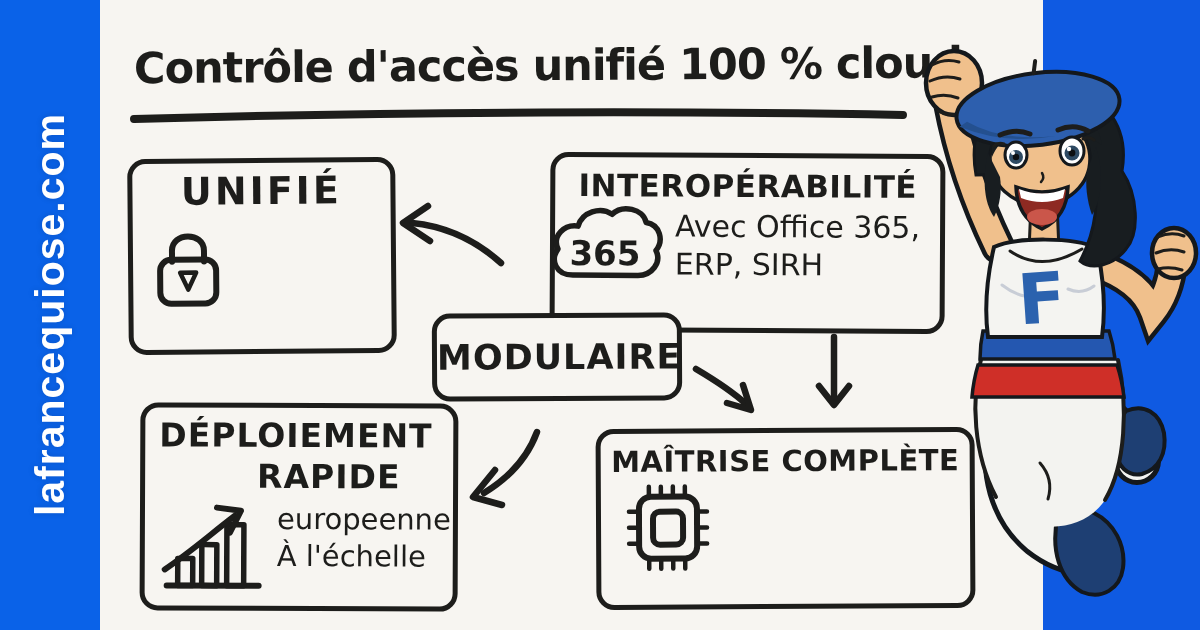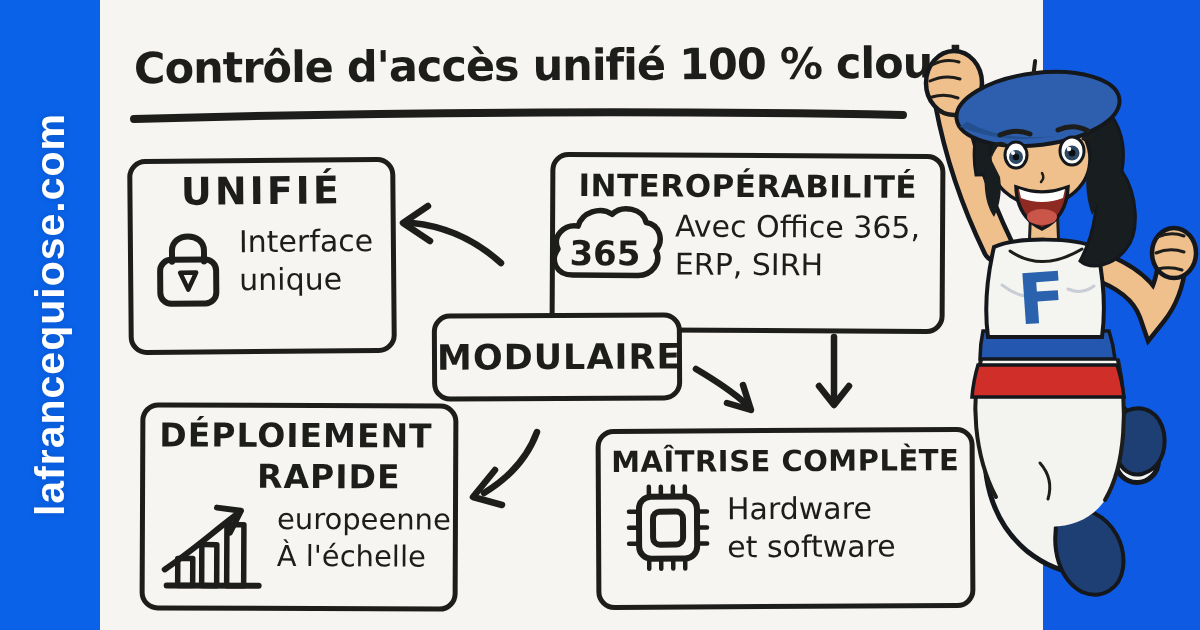--- a/index.html
+++ b/index.html
@@ -68,24 +68,20 @@
   </svg>
 
   <div class="sketchbox bx-unifie">
     <div class="box-heading h-unifie">UNIFIÉ</div>
     <div class="iconrow" style="padding-left:16px;margin-top:0;">
       <svg width="78" height="96" viewBox="0 0 78 96">
         <path class="ink" stroke-width="6" d="M23,48 V37 C23,18 55,18 55,37 V48"></path>
         <rect class="ink" stroke-width="6" x="11" y="46" width="56" height="44" rx="11" fill="#f7f5f1"></rect>
         <path class="ink" stroke-width="4.5" d="M31,59 L47,59 L39,76 Z"></path>
       </svg>
-      <div class="body-text" style="margin-left:12px;">
-        <div>Interface</div>
-        <div>unique</div>
-      </div>
     </div>
   </div>
 
   <div class="sketchbox bx-interop">
     <div class="box-heading h-interop">INTEROPÉRABILITÉ</div>
     <div class="iconrow" style="margin-top:-2px;">
       <svg width="120" height="88" viewBox="0 0 120 88" style="margin-left:-8px;">
         <path class="ink" stroke-width="5.5" d="M26,74 C9,74 3,59 11,48 C5,35 17,23 31,25 C35,11 53,5 65,13 C75,3 96,7 99,21 C113,23 117,39 109,49 C115,61 105,74 91,74 Z" fill="#f7f5f1"></path>
         <text x="58" y="64" text-anchor="middle" font-size="34" font-weight="700" fill="#1d1d1b">365</text>
       </svg>
@@ -120,24 +116,20 @@
   </div>
 
   <div class="sketchbox bx-maitrise">
     <div class="box-heading h-maitrise">MAÎTRISE COMPLÈTE</div>
     <div class="iconrow" style="padding-left:24px;margin-top:2px;">
       <svg width="86" height="96" viewBox="0 0 86 96">
         <path class="ink" stroke-width="4.5" d="M24,16 V6 M36,16 V6 M48,16 V6 M60,16 V6 M24,78 V88 M36,78 V88 M48,78 V88 M60,78 V88 M14,31 H4 M14,47 H4 M14,63 H4 M72,31 H82 M72,47 H82 M72,63 H82"></path>
         <rect class="ink" stroke-width="6" x="14" y="16" width="58" height="62" rx="12" fill="#f7f5f1"></rect>
         <rect class="ink" stroke-width="6" x="28" y="31" width="30" height="33" rx="7"></rect>
       </svg>
-      <div class="body-text" style="margin-left:16px;">
-        <div>Hardware</div>
-        <div>et software</div>
-      </div>
     </div>
   </div>
 
   <svg class="mascot" width="310" height="560" viewBox="0 0 310 560">
 
     <g>
       <path d="M60,58 Q74,132 108,202" stroke="#14181c" stroke-width="34" stroke-linecap="round" fill="none"></path>
       <path d="M60,58 Q74,132 108,202" stroke="#f0c08c" stroke-width="25" stroke-linecap="round" fill="none"></path>
     </g>
     <g>

